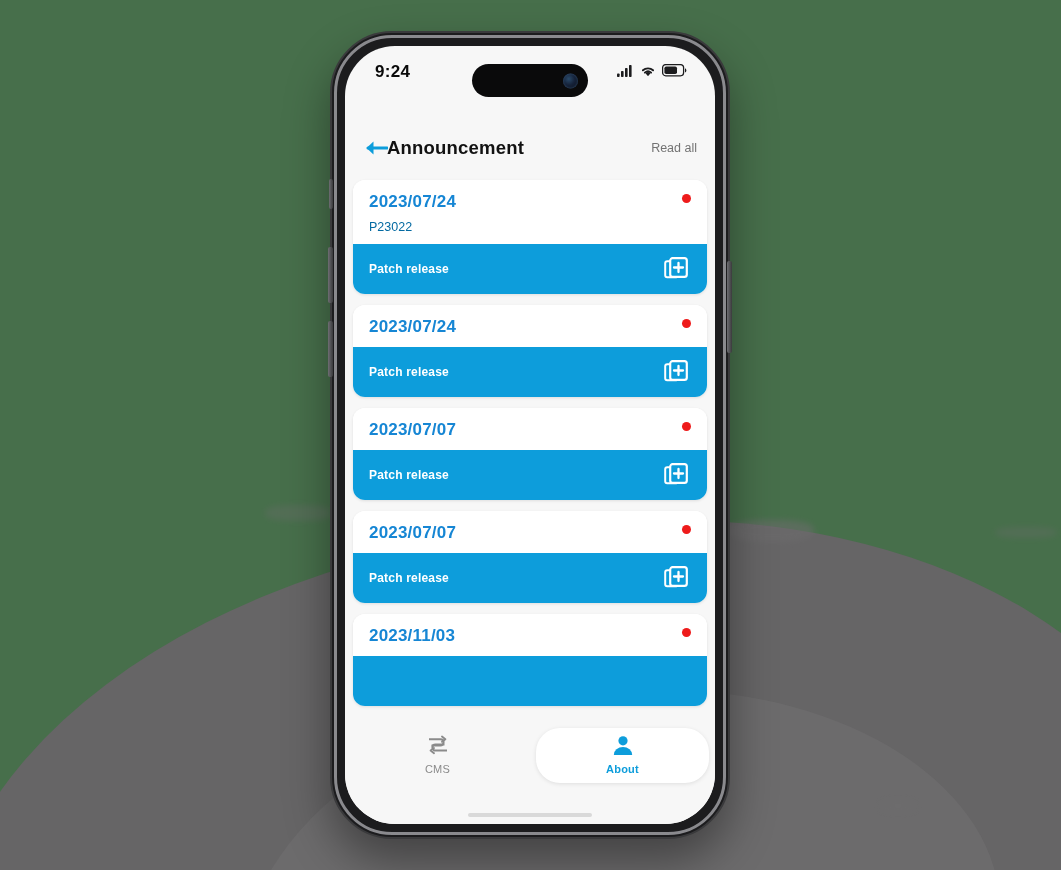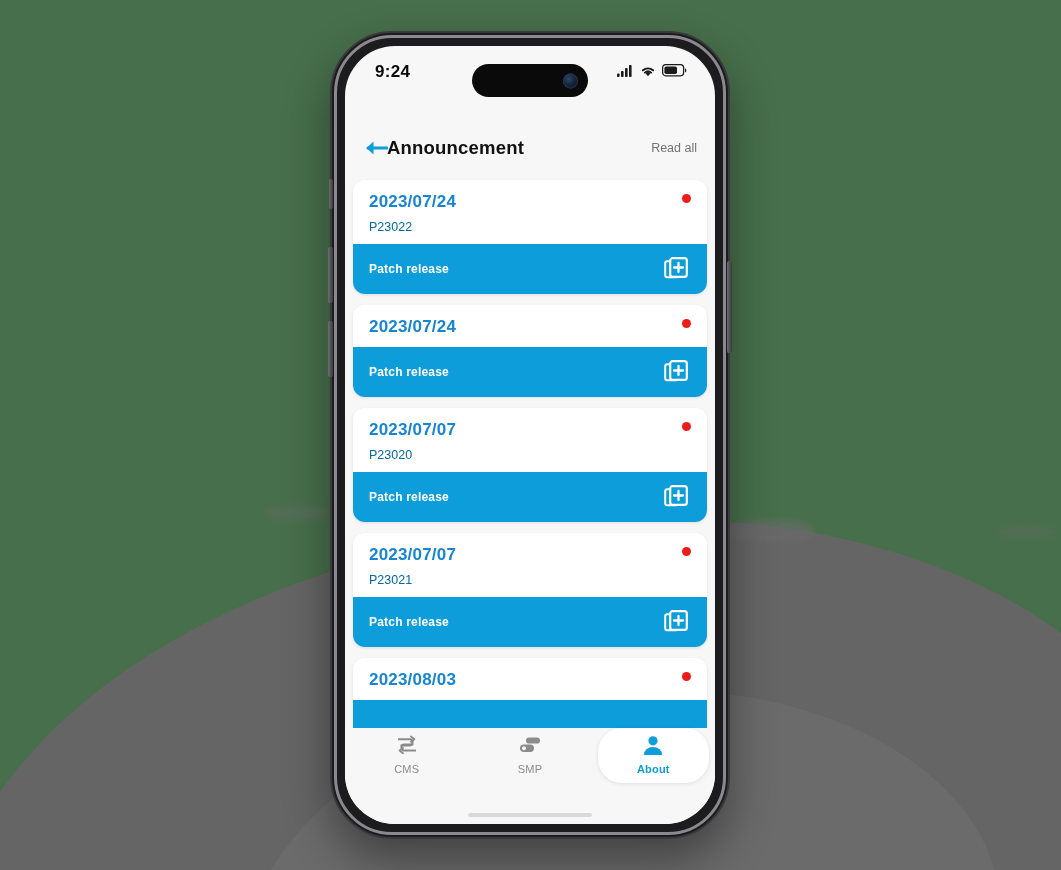--- a/index.html
+++ b/index.html
@@ -401,56 +401,54 @@
                 <rect x="6.2" y="1.2" width="16.6" height="18.6" rx="2.4" fill="#0d9ddb" stroke="#ffffff" stroke-width="2.2"></rect>
                 <path d="M14.5 6 V15 M10 10.5 H19" stroke="#ffffff" stroke-width="2.3" stroke-linecap="round"></path>
               </svg>
             </div>
           </div>
         </div>
 
         <div class="card">
           <div class="card-top">
             <div class="card-date">2023/07/07</div>
-            <div class="card-code">P23020</div>
             <div class="unread-dot"></div>
           </div>
           <div class="card-action">
             <div class="label">Patch release</div>
             <div class="act-icon">
               <svg width="24" height="24" viewBox="0 0 24 24">
                 <rect x="1.2" y="4.2" width="13" height="16" rx="2" fill="none" stroke="#ffffff" stroke-width="2"></rect>
                 <rect x="6.2" y="1.2" width="16.6" height="18.6" rx="2.4" fill="#0d9ddb" stroke="#ffffff" stroke-width="2.2"></rect>
                 <path d="M14.5 6 V15 M10 10.5 H19" stroke="#ffffff" stroke-width="2.3" stroke-linecap="round"></path>
               </svg>
             </div>
           </div>
         </div>
 
         <div class="card">
           <div class="card-top">
             <div class="card-date">2023/07/07</div>
-            <div class="card-code">P23021</div>
             <div class="unread-dot"></div>
           </div>
           <div class="card-action">
             <div class="label">Patch release</div>
             <div class="act-icon">
               <svg width="24" height="24" viewBox="0 0 24 24">
                 <rect x="1.2" y="4.2" width="13" height="16" rx="2" fill="none" stroke="#ffffff" stroke-width="2"></rect>
                 <rect x="6.2" y="1.2" width="16.6" height="18.6" rx="2.4" fill="#0d9ddb" stroke="#ffffff" stroke-width="2.2"></rect>
                 <path d="M14.5 6 V15 M10 10.5 H19" stroke="#ffffff" stroke-width="2.3" stroke-linecap="round"></path>
               </svg>
             </div>
           </div>
         </div>
 
         <div class="card">
           <div class="card-top">
-            <div class="card-date">2023/08/03</div>
+            <div class="card-date">2023/11/03</div>
             <div class="unread-dot"></div>
           </div>
           <div class="card-action">
             
             
           </div>
         </div>
 
       </div>
 
@@ -461,30 +459,20 @@
             <svg width="24" height="20" viewBox="0 0 24 20">
               <path d="M3 4.2 h11.5 a3.1 3.1 0 0 1 0 6.2 h-9" fill="none" stroke="#8b8b8b" stroke-width="2"></path>
               <path d="M21 15.6 h-11.5 a3.1 3.1 0 0 1 0 -6.2 h9" fill="none" stroke="#8b8b8b" stroke-width="2"></path>
               <path d="M16 1.6 l3.4 2.6 l-3.4 2.6" fill="none" stroke="#8b8b8b" stroke-width="1.9" stroke-linecap="round" stroke-linejoin="round"></path>
               <path d="M8 13 l-3.4 2.6 l3.4 2.6" fill="none" stroke="#8b8b8b" stroke-width="1.9" stroke-linecap="round" stroke-linejoin="round"></path>
             </svg>
           </div>
           <div class="nav-label">CMS</div>
         </div>
 
-        <div class="nav-item">
-          <div class="nav-icon">
-            <svg width="24" height="20" viewBox="0 0 24 20">
-              <rect x="8" y="2.4" width="14" height="6.2" rx="3.1" fill="#8b8b8b"></rect>
-              <rect x="2" y="9.6" width="14" height="7.4" rx="3.7" fill="#8b8b8b"></rect>
-              <circle cx="6" cy="13.3" r="2" fill="#f7f7f7"></circle>
-            </svg>
-          </div>
-          <div class="nav-label">SMP</div>
-        </div>
 
 
         <div class="nav-item active">
           <div class="nav-icon">
             <svg width="22" height="21" viewBox="0 0 22 21">
               <circle cx="11" cy="5.8" r="4.6" fill="#0d9ddb"></circle>
               <path d="M1.8 20 a9.2 8 0 0 1 18.4 0 Z" fill="#0d9ddb"></path>
             </svg>
           </div>
           <div class="nav-label">About</div>

